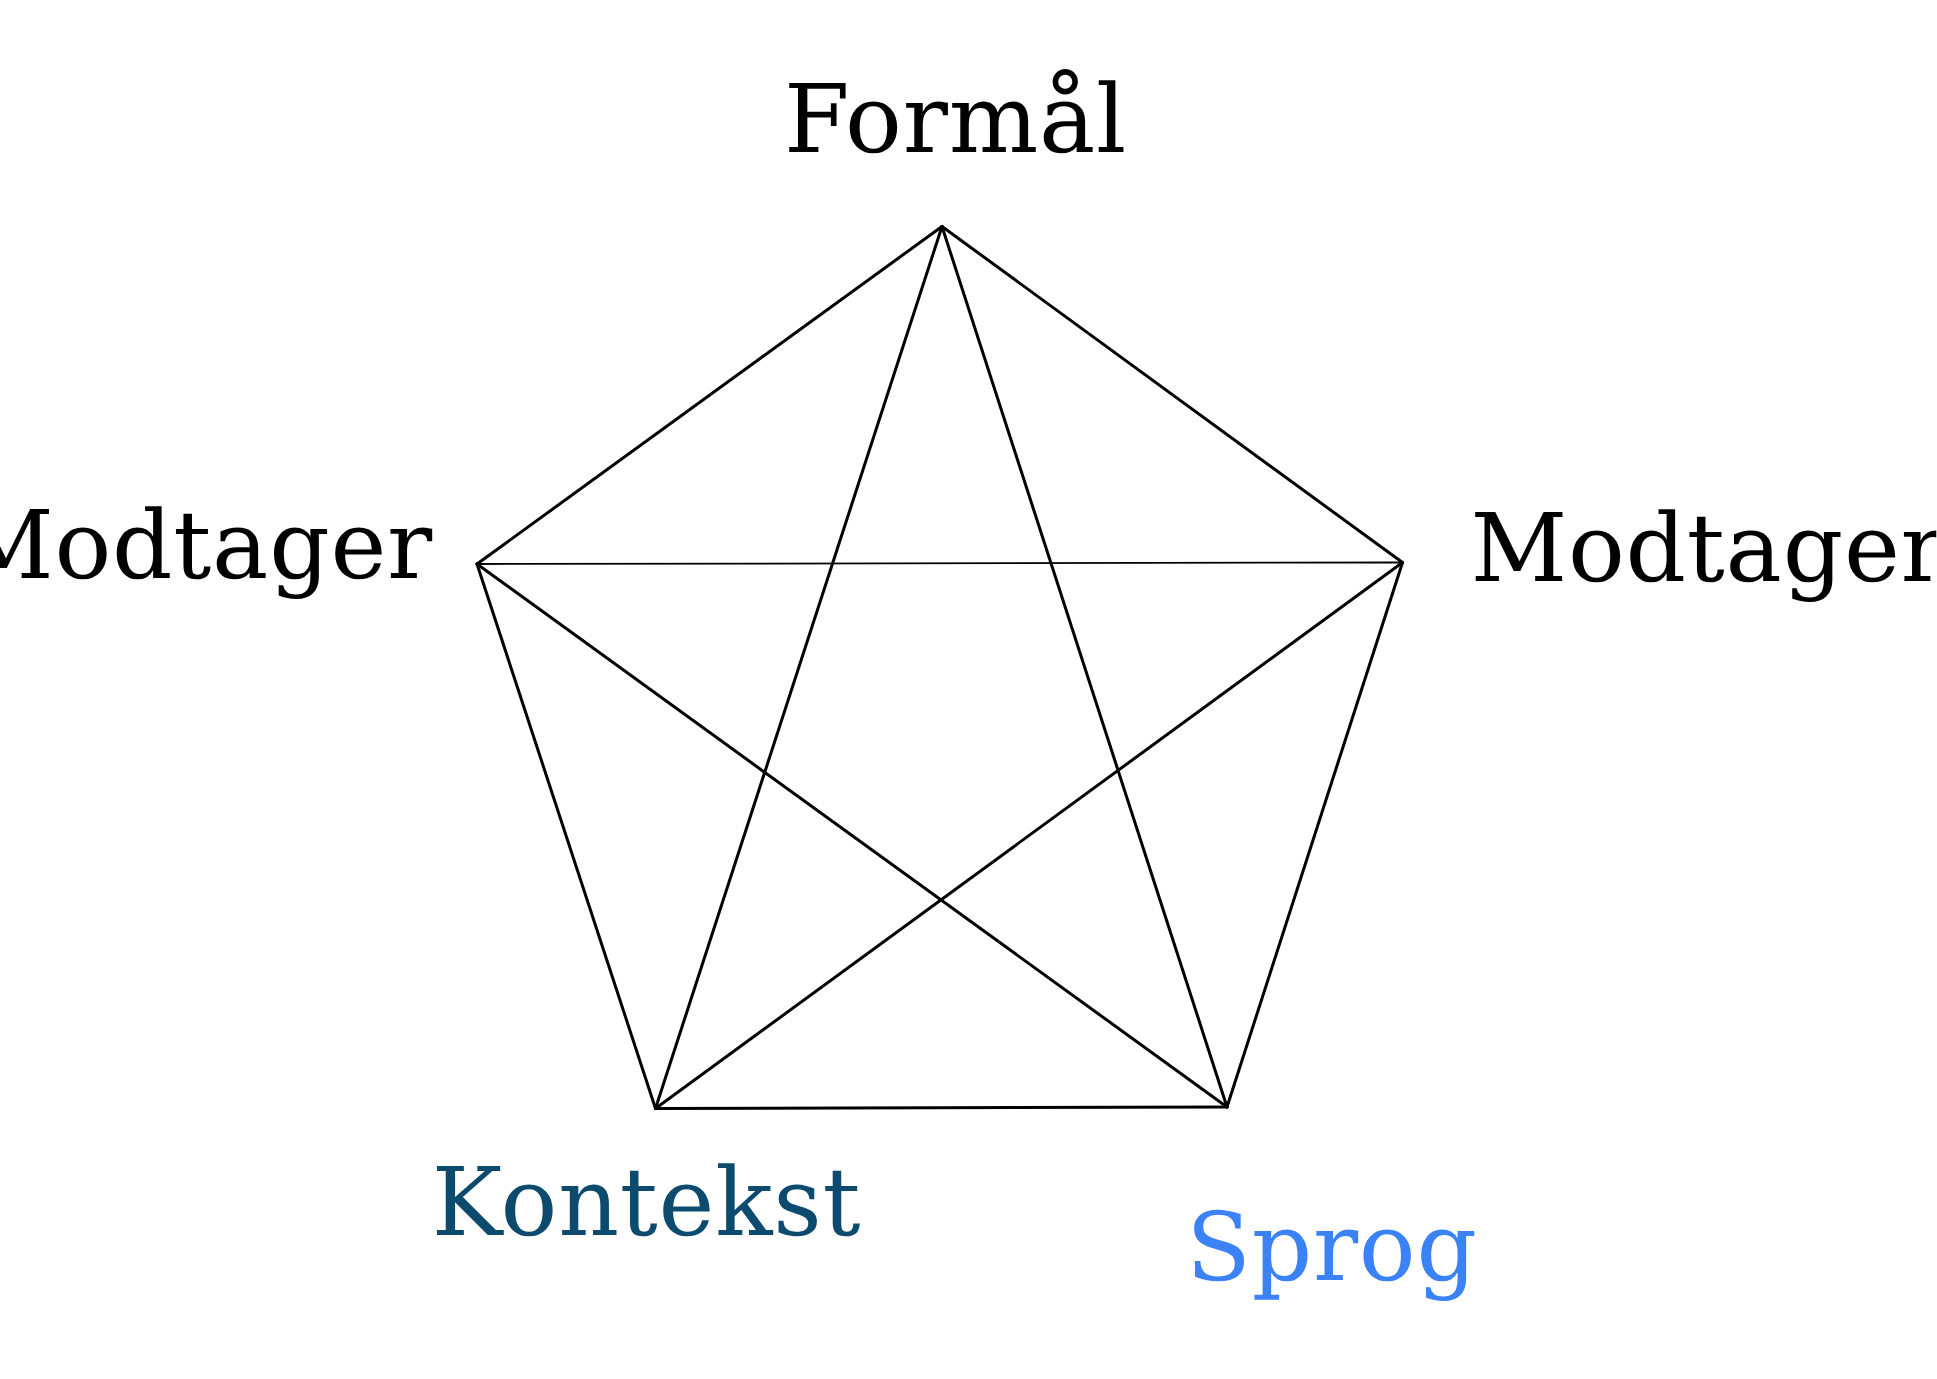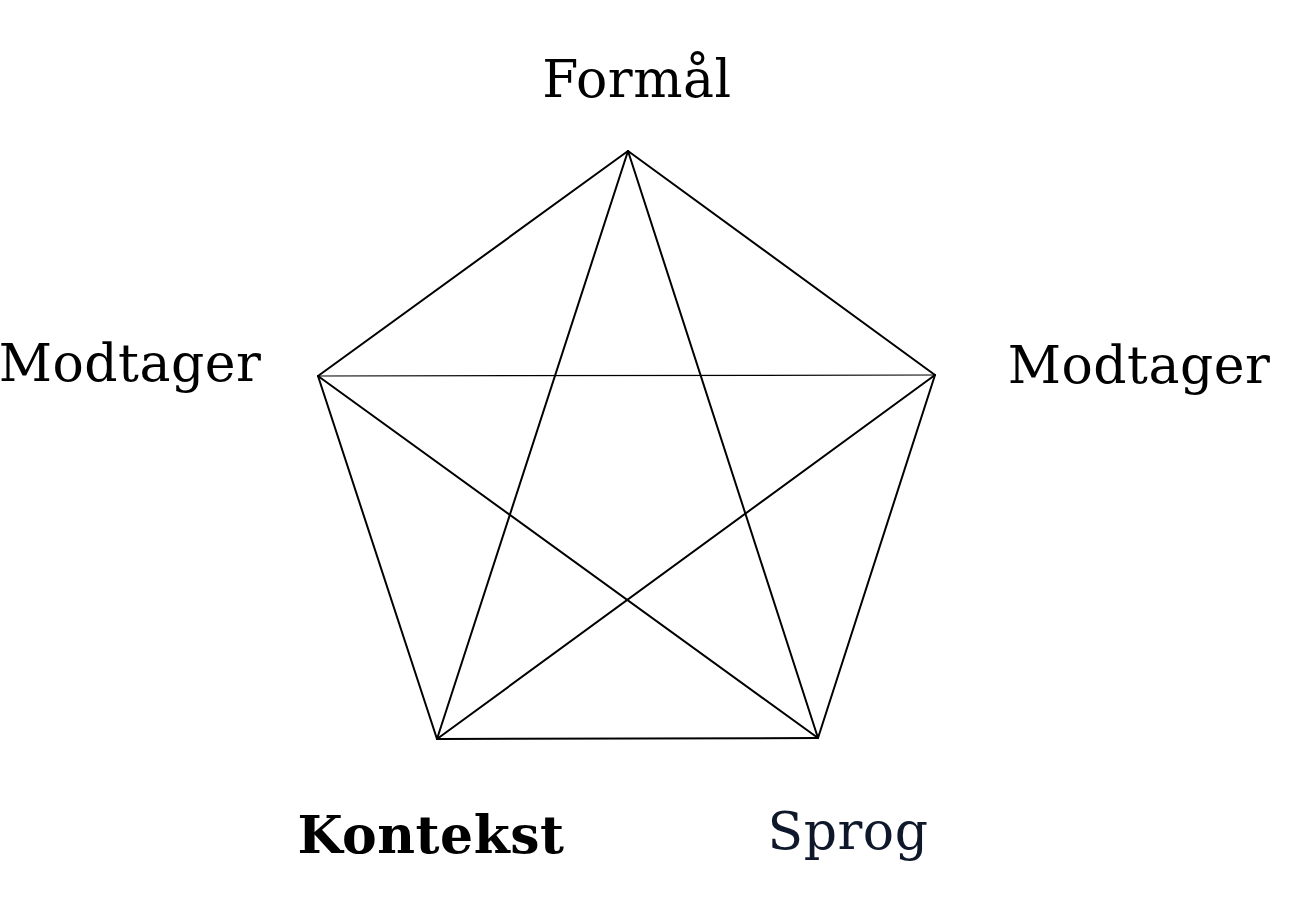--- a/index.html
+++ b/index.html
@@ -24,21 +24,21 @@
     display: block;
   }
   #edges-svg line {
     stroke: #000000;
     fill: none;
     stroke-linecap: round;
   }
   .vertex-label {
     position: absolute;
     transform: translate(-50%, -50%);
-    font-size: 52px;
+    font-size: 63px;
     line-height: 1.1;
     color: #000000;
     white-space: nowrap;
     letter-spacing: 0.5px;
   }
 </style>
 </head>
 <body>
 
 <div class="stage">
@@ -54,16 +54,16 @@
       <line x1="935" y1="375" x2="818" y2="738" stroke="#000000" stroke-width="2"></line>
       <line x1="437" y1="739" x2="818" y2="738" stroke="#000000" stroke-width="2"></line>
     </svg>
 
   <div class="vertex-label" style="left: 637px; top: 80px; color: rgb(0, 0, 0);">Formål</div>
 
   <div class="vertex-label" style="left: 130px; top: 364px; color: rgb(0, 0, 0);">Modtager</div>
 
   <div class="vertex-label" style="left: 1139px; top: 366px; color: rgb(0, 0, 0);">Modtager</div>
 
-  <div class="vertex-label" style="left: 431px; top: 835px; color: #000000; font-weight: bold;">Kontekst</div>
+  <div class="vertex-label" style="left: 431px; top: 802px; color: #0c4a6e;">Kontekst</div>
 
-  <div class="vertex-label" style="left: 848px; top: 832px; color: #0f172a;">Sprog</div>
+  <div class="vertex-label" style="left: 888px; top: 832px; color: #3b82f6;">Sprog</div>
 </div>
 
 </body></html>

